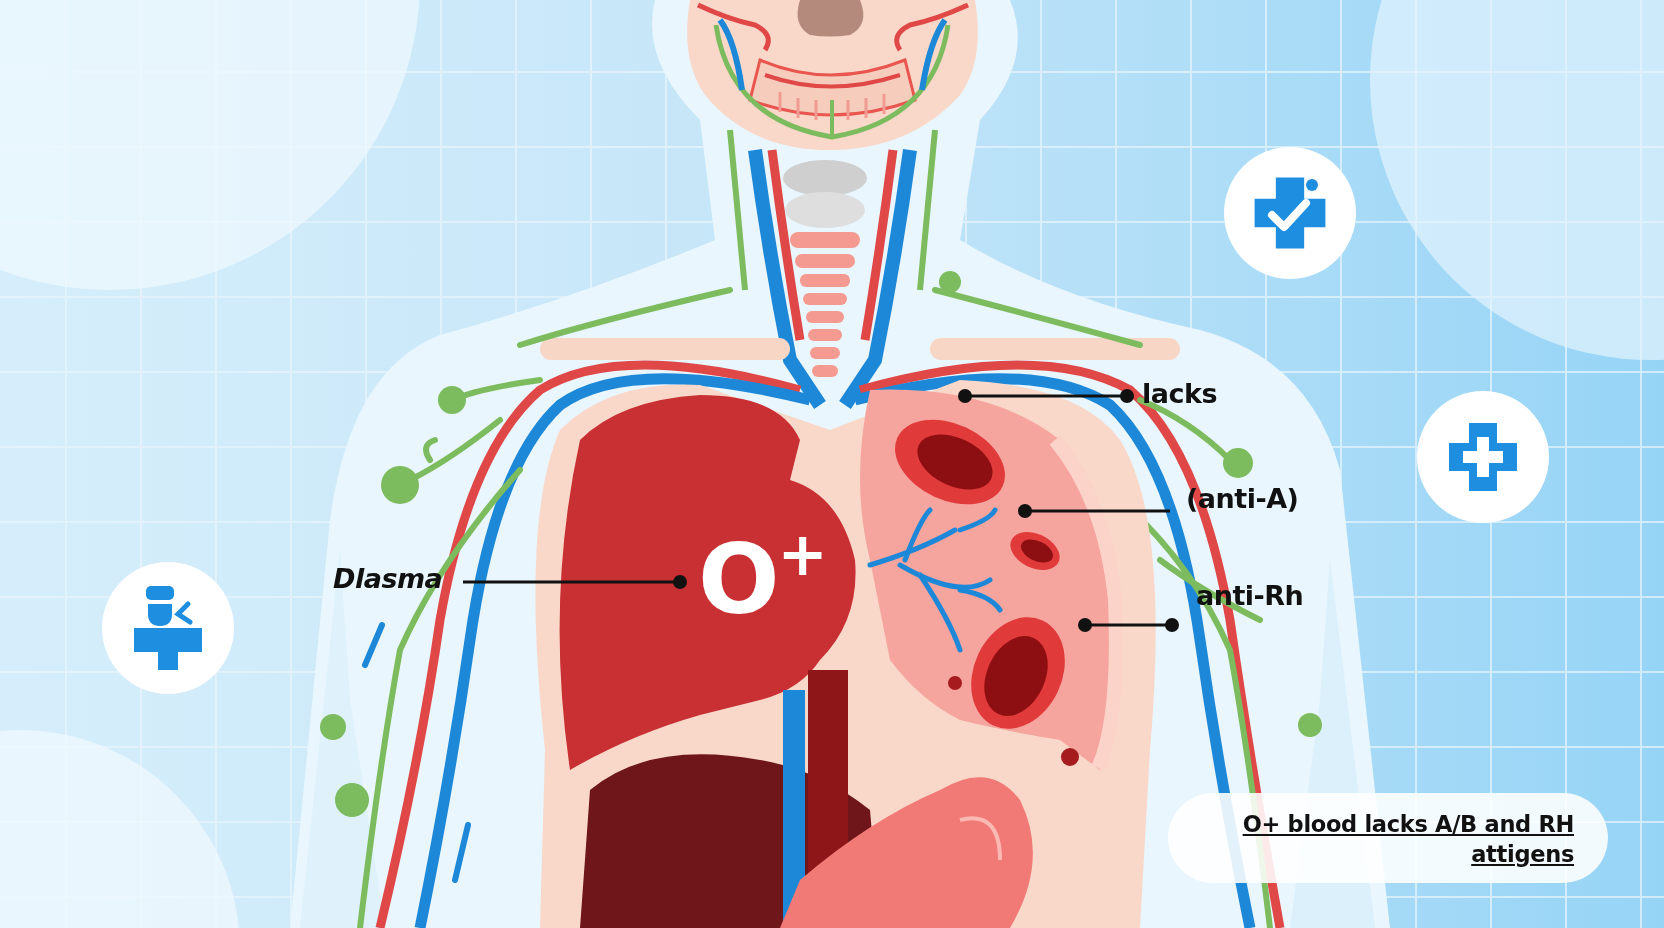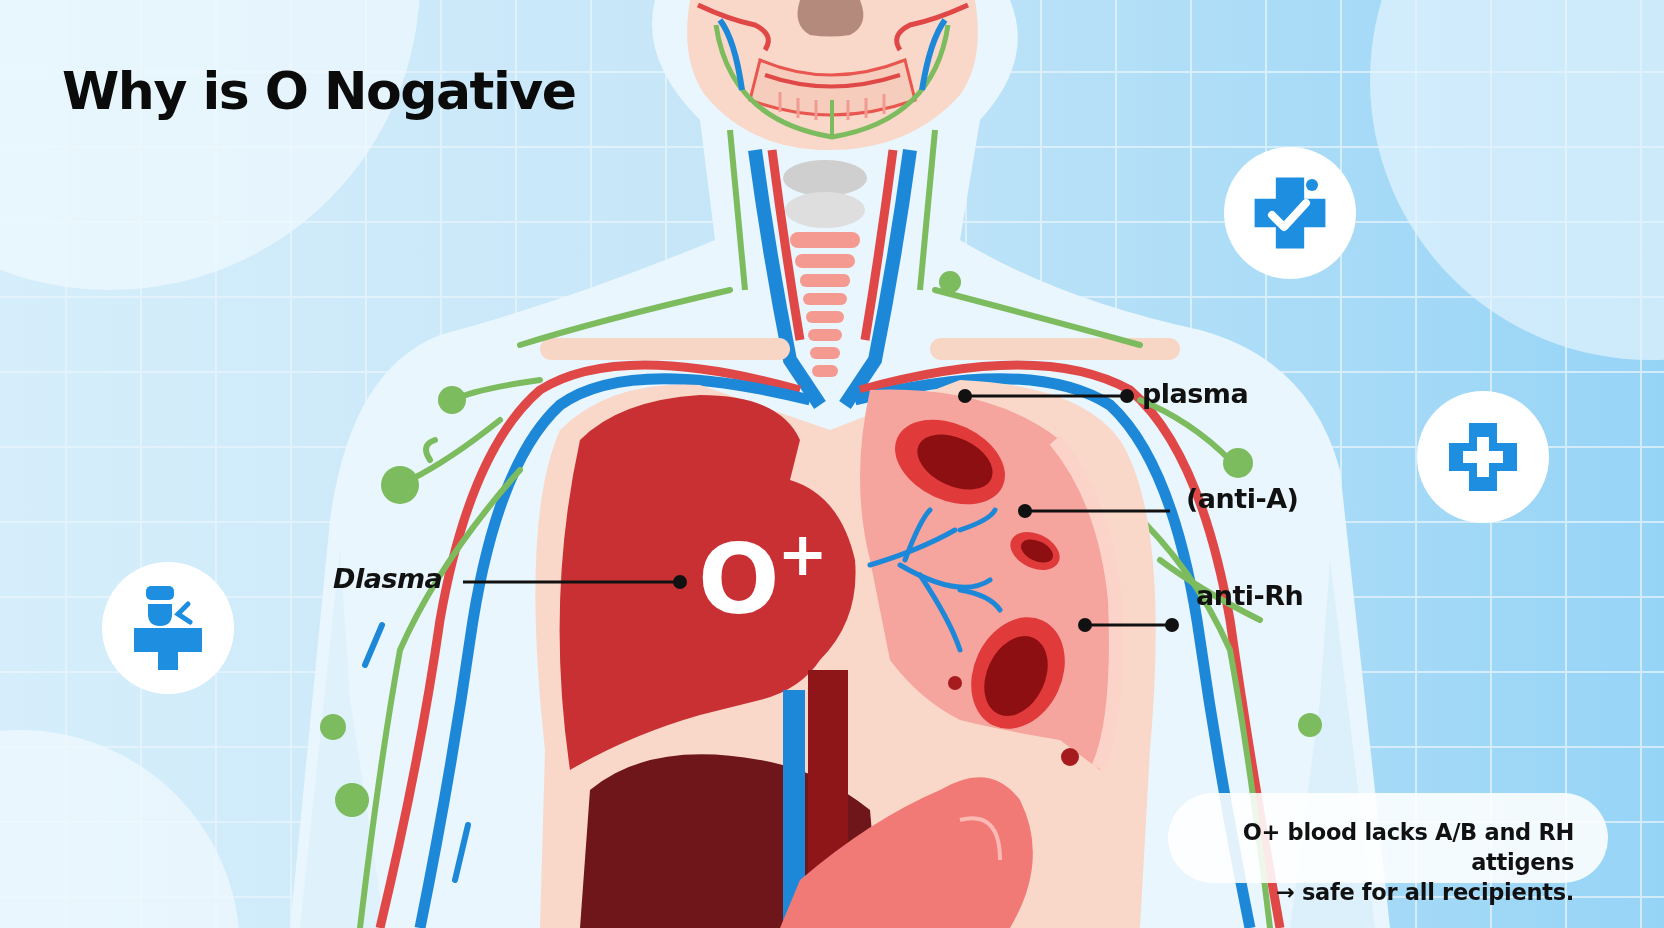--- a/index.html
+++ b/index.html
@@ -16,23 +16,23 @@
       letter-spacing: -1.5px;
     }
     .title span { display: block; }
     .label {
       position: absolute; font-family: "DejaVu Sans", sans-serif; font-weight: 700;
       font-size: 27px; color: #111; letter-spacing: -0.5px; white-space: nowrap;
     }
     .note {
       position: absolute; left: 1168px; top: 793px; width: 440px; height: 90px;
       border-radius: 45px; background: rgba(255,255,255,0.88);
-      box-sizing: border-box; padding: 24px 34px 0 0; text-align: right;
+      box-sizing: border-box; padding: 16px 34px 0 0; text-align: right;
       font-family: "DejaVu Sans", sans-serif; font-weight: 600; font-size: 22.5px;
-      line-height: 30px; color: #111; letter-spacing: -0.3px;
+      line-height: 30px; color: #111; letter-spacing: -0.3px; text-decoration: underline;
     }
     .note span { display: block; }
   </style>
 </head>
 <body>
 
 <svg id="stage" viewBox="0 0 1664 928" xmlns="http://www.w3.org/2000/svg">
   <defs>
     <linearGradient id="bgGrad" x1="0" y1="0" x2="1" y2="0">
       <stop offset="0" stop-color="#d6eefb"></stop>
@@ -219,24 +219,22 @@
     <path d="M-34 0 H34 V24 H10 V42 H-10 V24 H-34 Z" fill="#1e8ee0"></path>
     <path d="M20 -24 L10 -14 L22 -6" stroke="#1e8ee0" stroke-width="5" fill="none" stroke-linecap="round"></path>
   </g>
 </svg>
 
 <div style="position:absolute; left:698px; top:532px; color:#ffffff; font-family:'DejaVu Sans',sans-serif; font-weight:700;">
   <span style="font-size:96px; line-height:96px;">O</span><span style="font-size:60px; position:relative; top:-38px; left:-2px;">+</span>
 </div>
 
 <h1 class="title">
-  <span>Why is O Nogative</span>
 </h1>
 
 <div class="label" style="left:333px; top:563px;font-style:italic;">Dlasma</div>
-<div class="label" style="left:1142px; top:378px;">plasma</div>
+<div class="label" style="left:1142px; top:378px;">lacks</div>
 <div class="label" style="left:1186px; top:483px;">(anti-A)</div>
 <div class="label" style="left:1196px; top:580px;">anti-Rh</div>
 
 <div class="note">
   <span>O+ blood lacks A/B and RH attigens</span>
-  <span>→ safe for all recipients.</span>
 </div>
 
 </body></html>

